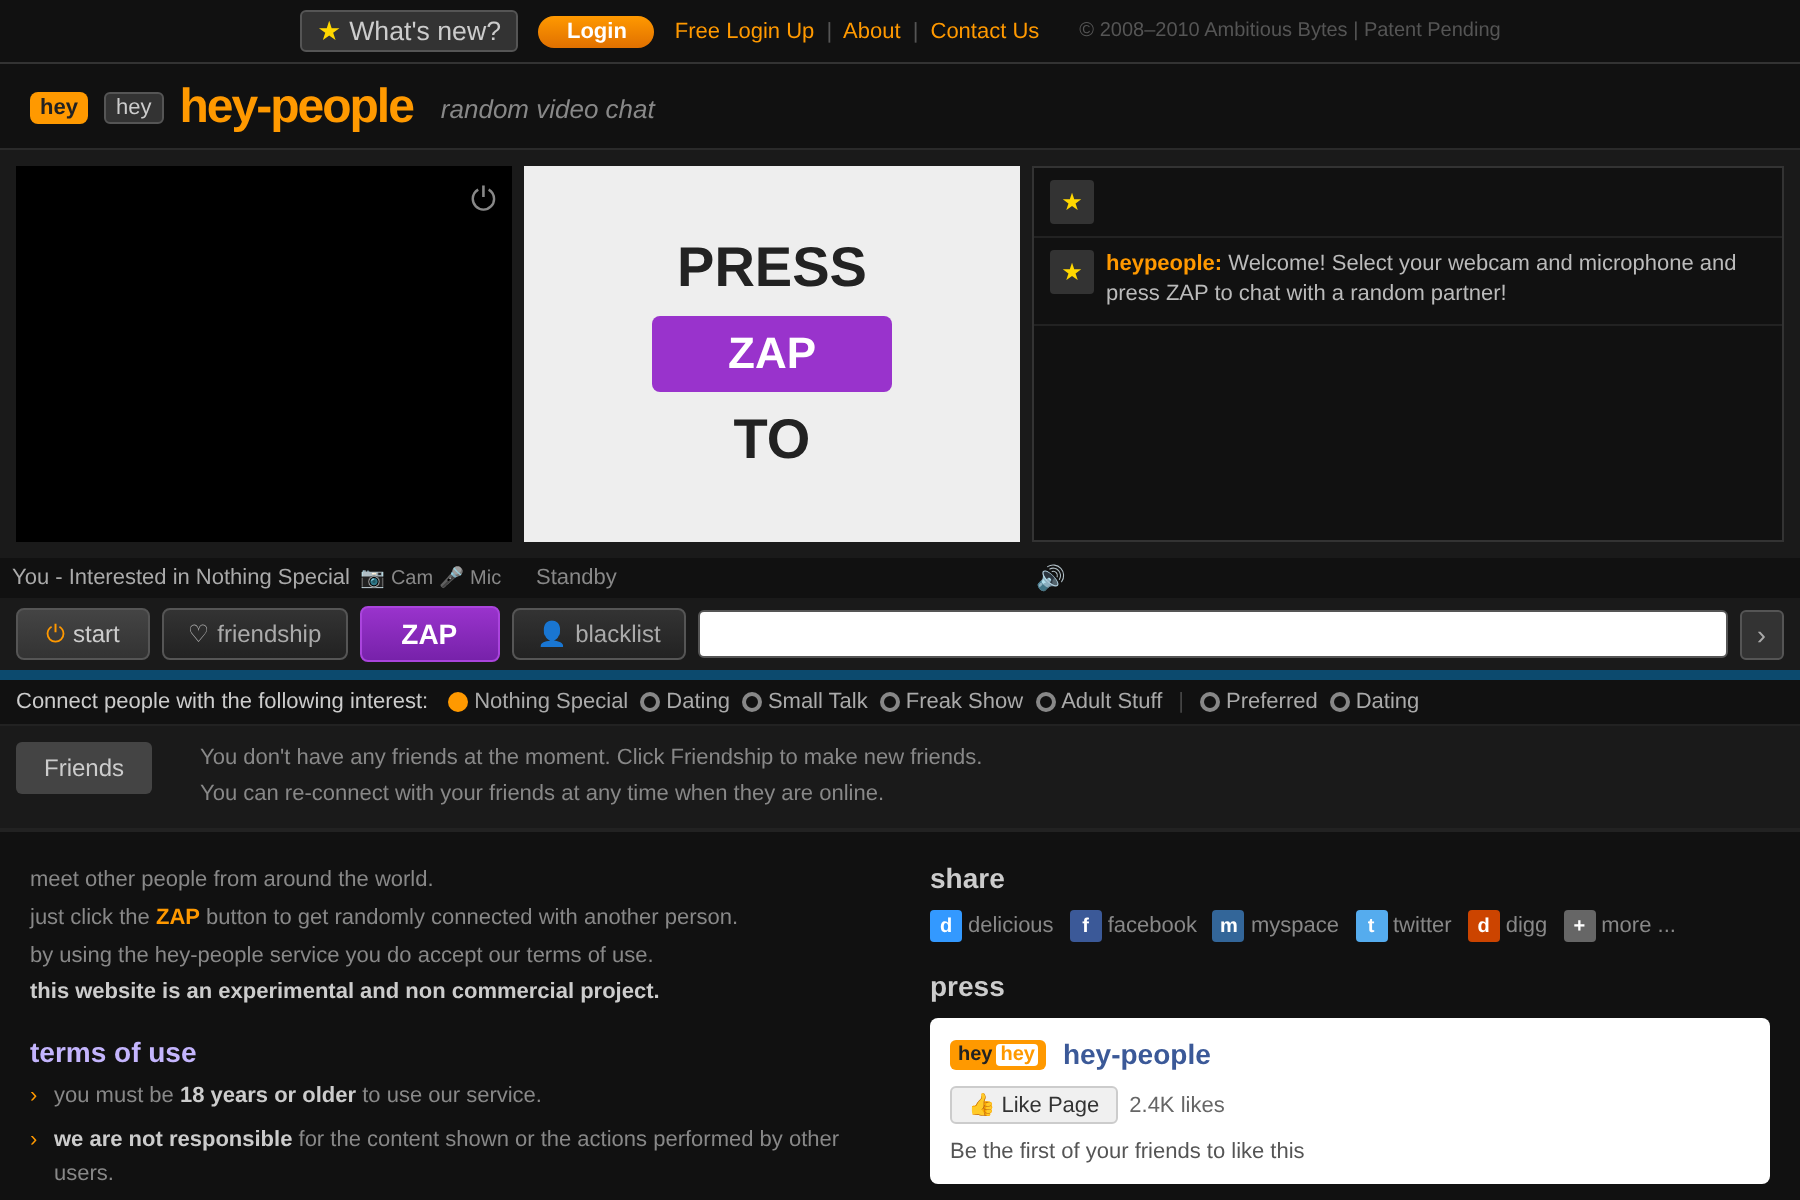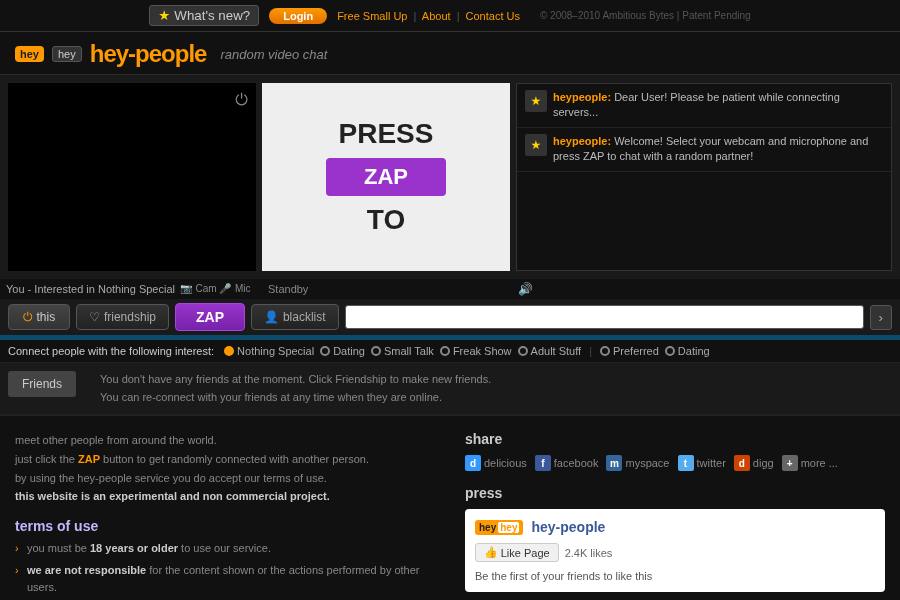--- a/index.html
+++ b/index.html
@@ -461,21 +461,21 @@
 </head>
 <body>
 
 <div id="top-bar">
   <button class="top-bar-whats-new">
     <span class="star">★</span>
     <span>What's new?</span>
   </button>
   <button class="top-bar-login">Login</button>
   <span class="top-bar-links">
-    <a>Free Small Up</a>
+    <a>Free Login Up</a>
     <span>|</span>
     <a>About</a>
     <span>|</span>
     <a style="color:#f90">Contact Us</a>
   </span>
   <span class="top-bar-copyright">© 2008–2010 Ambitious Bytes | Patent Pending</span>
 </div>
 
 <div id="header">
   <div class="logo-box">hey</div>
@@ -495,23 +495,20 @@
       <div class="press-text">PRESS</div>
       <div class="zap-sign">ZAP</div>
       <div class="to-text">TO</div>
     </div>
   </div>
 
   <div class="chat-panel">
     <div class="chat-message">
       <div class="chat-avatar">
         <span class="star-icon">★</span>
-      </div>
-      <div class="chat-text">
-        <span class="username">heypeople:</span><span> Dear User! Please be patient while connecting servers...</span>
       </div>
     </div>
     <div class="chat-message">
       <div class="chat-avatar">
         <span class="star-icon">★</span>
       </div>
       <div class="chat-text">
         <span class="username">heypeople:</span><span> Welcome! Select your webcam and microphone and press ZAP to chat with a random partner!</span>
       </div>
     </div>
@@ -528,21 +525,21 @@
       <span>Mic</span>
     </span>
   </div>
   <div class="status-standby">Standby</div>
   <span class="volume-icon">🔊</span>
 </div>
 
 <div class="controls-bar">
   <button class="btn-start">
     <span class="power-sym">⏻</span>
-    <span>this</span>
+    <span>start</span>
   </button>
   <button class="btn-friendship">
     <span>♡</span>
     <span>friendship</span>
   </button>
   <button class="btn-zap">ZAP</button>
   <button class="btn-blacklist">
     <span>👤</span>
     <span>blacklist</span>
   </button>

